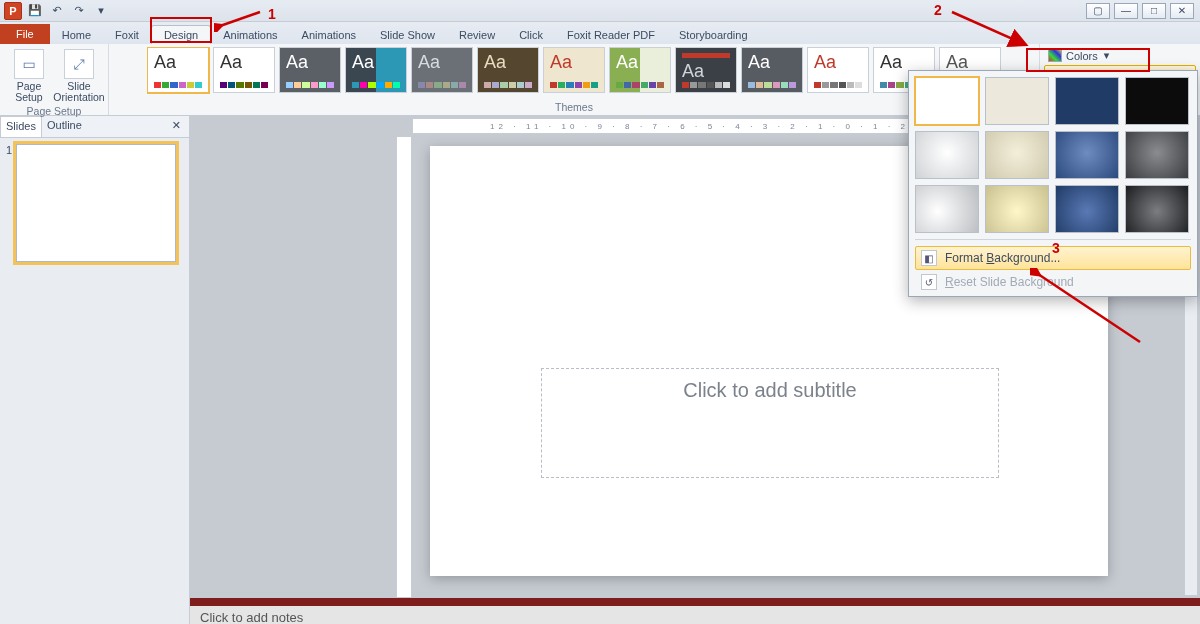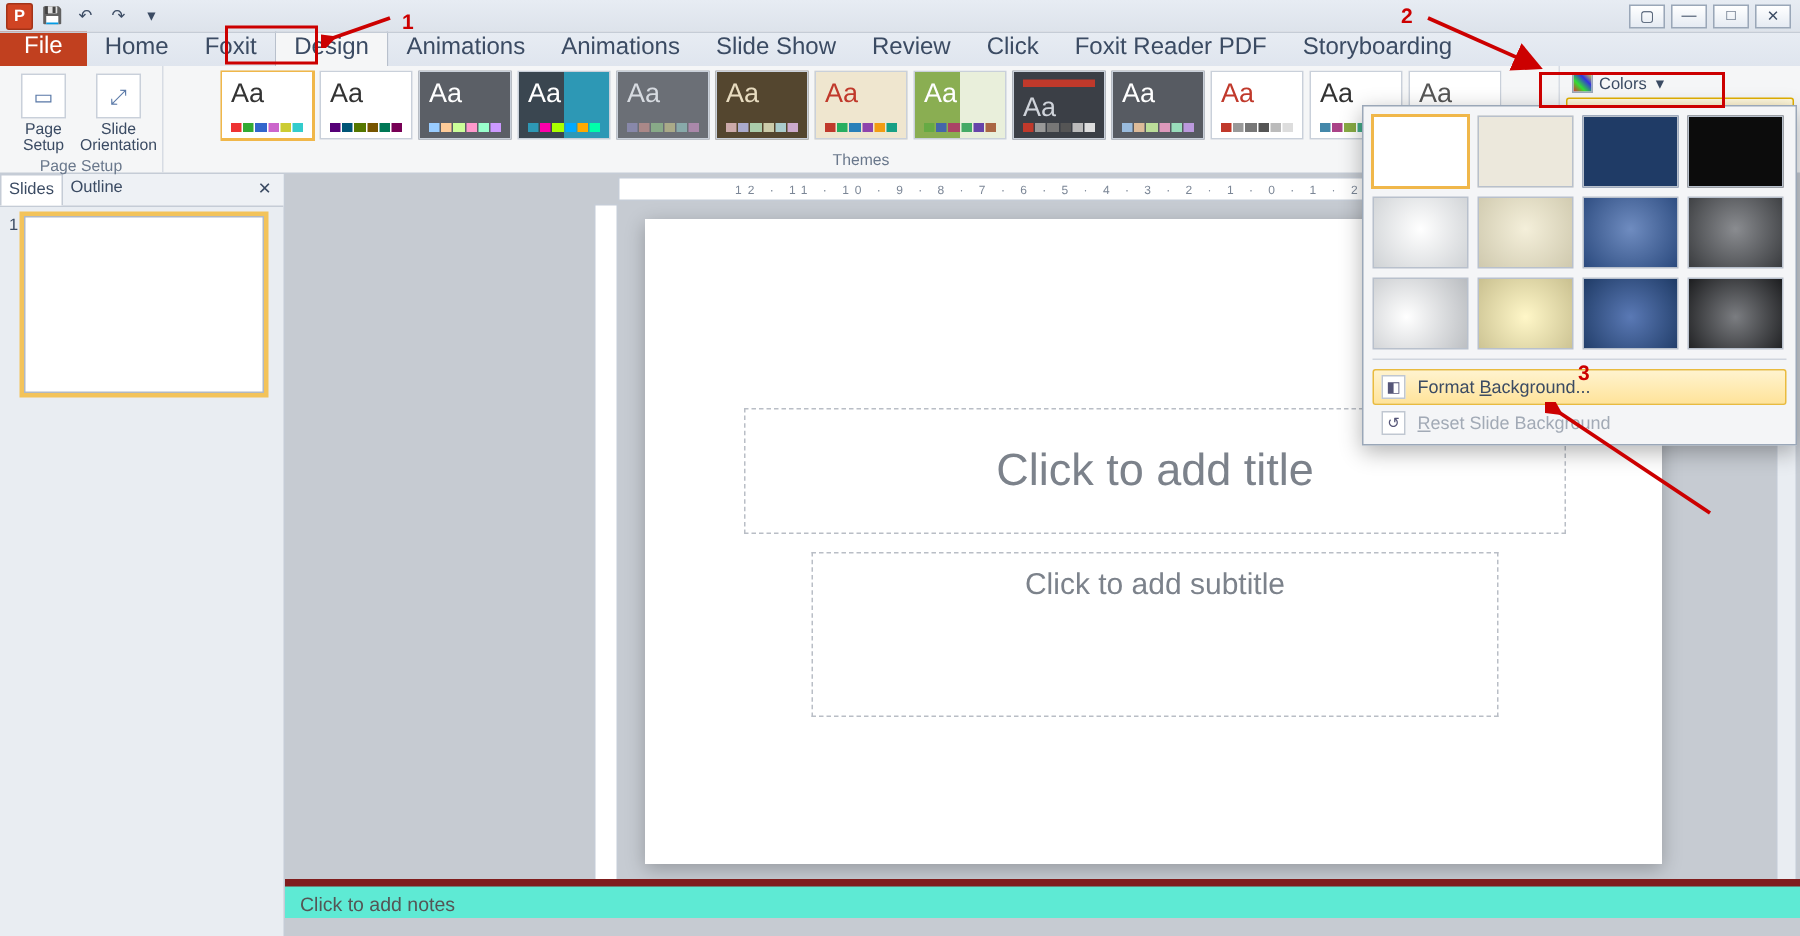--- a/index.html
+++ b/index.html
@@ -7,21 +7,21 @@
   
   .titlebar { height: 22px; background: linear-gradient(#e7ecf3,#dde3eb); display:flex; align-items:center; border-bottom:1px solid #c5ccd6; position:relative;}
   .titlebar .qat { display:flex; align-items:center; gap:4px; padding-left:4px;}
   .titlebar .app-icon{ width:18px; height:18px; background:#d04423; border:1px solid #a33318; border-radius:2px; display:flex;align-items:center;justify-content:center;color:#fff;font-weight:bold;font-size:11px;}
   .qat-btn{ width:18px;height:18px;display:flex;align-items:center;justify-content:center;color:#3b4b63;font-size:11px;}
   .titlebar .title{ position:absolute;left:0;right:0;text-align:center;font-size:12px;color:#3b4b63;}
   .titlebar .winbtns{ margin-left:auto; display:flex;gap:4px; padding-right:6px;}
   .winbtn{ width:24px;height:16px;border:1px solid #9aa7b8;background:linear-gradient(#fff,#e5ebf3);font-size:10px;display:flex;align-items:center;justify-content:center;color:#3b4b63;}
   
   .tabrow{ height:22px; background:linear-gradient(#e7ecf3,#dfe5ee); display:flex;align-items:flex-end; padding-left:0;}
-  .tab{ padding:3px 12px 3px 12px; font-size:16px; color:#3b4b63;}
+  .tab{ padding:3px 12px 3px 12px; font-size:11px; color:#3b4b63;}
   .tab.file{ background:#c1401f; color:#fff; padding:4px 16px; }
   .tab.active{ background:#f5f6f7; border:1px solid #b8c0cc; border-bottom:none; border-top-left-radius:3px;border-top-right-radius:3px;}
   
   .ribbon{ height:72px; background:#f5f6f7; border-bottom:1px solid #c5ccd6; display:flex; position:relative;}
   .group{ border-right:1px solid #d7dce4; padding:3px 6px 2px 6px; display:flex;flex-direction:column;align-items:center;}
   .group .items{ display:flex; gap:4px; flex:1;}
   .group .label{ font-size:10.5px;color:#6a788c; padding-top:2px;}
   .bigbtn{ width:46px; display:flex;flex-direction:column;align-items:center;justify-content:flex-start;gap:2px;padding-top:2px;}
   .bigbtn .ico{ width:30px;height:30px;border:1px solid #c9d0da;background:#fff;display:flex;align-items:center;justify-content:center;color:#5b7aa8;font-size:14px;}
   .bigbtn .txt{ font-size:10.5px;text-align:center;line-height:11px;color:#3b4b63;}
@@ -46,21 +46,21 @@
   .slide-thumb{ display:flex; gap:4px;}
   .slide-thumb .num{ font-size:11px;color:#3b4b63;}
   .slide-thumb .mini{ width:160px;height:118px;background:#fff;border:1px solid #b0b8c4; outline:3px solid #f3c35a; outline-offset:0;}
   .editor{ flex:1; background:#c6cbd2; position:relative; overflow:hidden;}
   .ruler-h{ position:absolute; top:2px; left:222px; right:20px; height:16px; background:#fff;border:1px solid #c5ccd6; font-size:8px;color:#7b8696;display:flex;align-items:center;justify-content:center;letter-spacing:4px;}
   .ruler-v{ position:absolute; top:20px; left:206px; width:16px; bottom:26px; background:#fff;border:1px solid #c5ccd6;}
   .canvas{ position:absolute; top:30px; left:240px; width:678px; height:430px; background:#fff; box-shadow:0 3px 12px rgba(0,0,0,.25);}
   .ph{ position:absolute; border:1px dashed #b9bec6; display:flex;align-items:center;justify-content:center; color:#7c828b;}
   .ph.title{ top:126px; left:66px; width:548px; height:84px; font-size:30px;}
   .ph.sub{ top:222px; left:111px; width:458px; height:110px; font-size:20px; align-items:flex-start; padding-top:10px;}
-  .notes{ position:absolute; left:0; right:0; bottom:12px; height:26px; background:#5eead4;border-top:5px solid #7f1d1d; padding:4px 10px; font-size:13px;color:#555;}
+  .notes{ position:absolute; left:0; right:0; bottom:0; height:26px; background:#e5e5e5;border-top:8px solid #7f1d1d; padding:4px 10px; font-size:13px;color:#555;}
   .vscroll{ position:absolute; right:2px; top:2px; bottom:28px; width:14px; background:#e9edf2;border:1px solid #c5ccd6;}
   
   .popup{ position:absolute; top:70px; right:2px; width:290px; background:#f4f5f7; border:1px solid #9aa7b8; box-shadow:0 4px 14px rgba(0,0,0,.3); padding:6px 6px 2px 6px; z-index:50;}
   .popup .grid{ display:grid; grid-template-columns:repeat(4,64px); gap:6px;}
   .bg-sw{ width:64px;height:48px;border:1px solid #b8c0cc;}
   .bg-sw.sel{ outline:2px solid #f0b74a; outline-offset:-1px;}
   .popup .sep{ height:1px;background:#cfd5de;margin:6px 0;}
   .popup .menuitem{ display:flex;align-items:center;gap:8px;padding:4px 6px;font-size:12px;color:#3b4b63;}
   .popup .menuitem.hover{ background:linear-gradient(#fff3cf,#ffe39a); border:1px solid #e9bb3f; border-radius:2px; padding:3px 5px;}
   .popup .menuitem.disabled{ color:#a2aab6;}
@@ -297,21 +297,20 @@
         <div class="num">1</div>
         <div class="mini"></div>
       </div>
     </div>
   </div>
 
   <div class="editor">
     <div class="ruler-v"></div>
     <div class="ruler-h">12 · 11 · 10 · 9 · 8 · 7 · 6 · 5 · 4 · 3 · 2 · 1 · 0 · 1 · 2 · 3 · 4 · 5 · 6 · 7 · 8 · 9</div>
     <div class="canvas">
-      <div class="ph title">Click to add title</div>
       <div class="ph sub">Click to add subtitle</div>
     </div>
     <div class="vscroll"></div>
     <div class="notes">Click to add notes</div>
   </div>
 </div>
 
 <div class="popup">
   <div class="grid" id="bg-grid">
       <div class="bg-sw sel" style="background: rgb(255, 255, 255);"></div>

